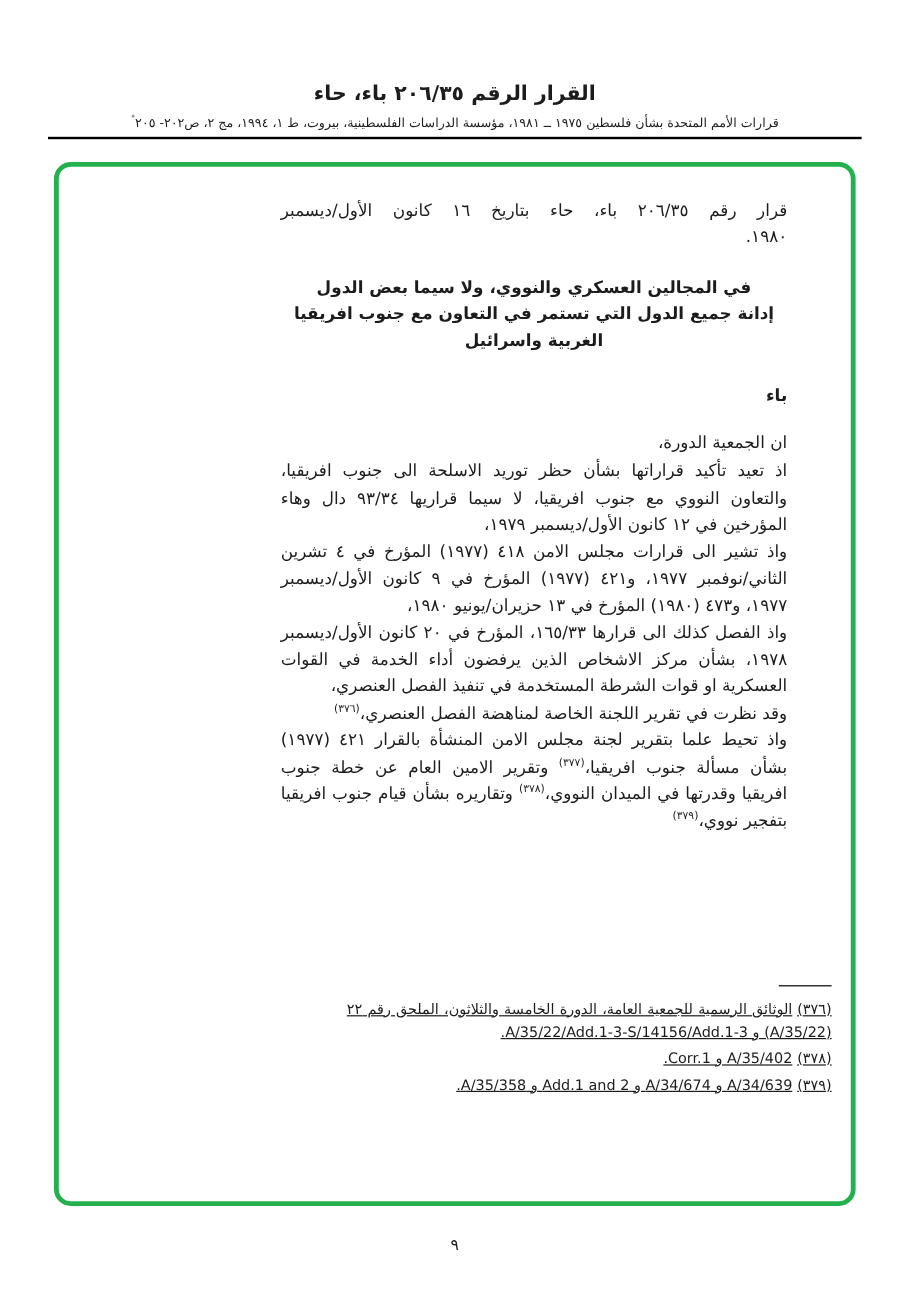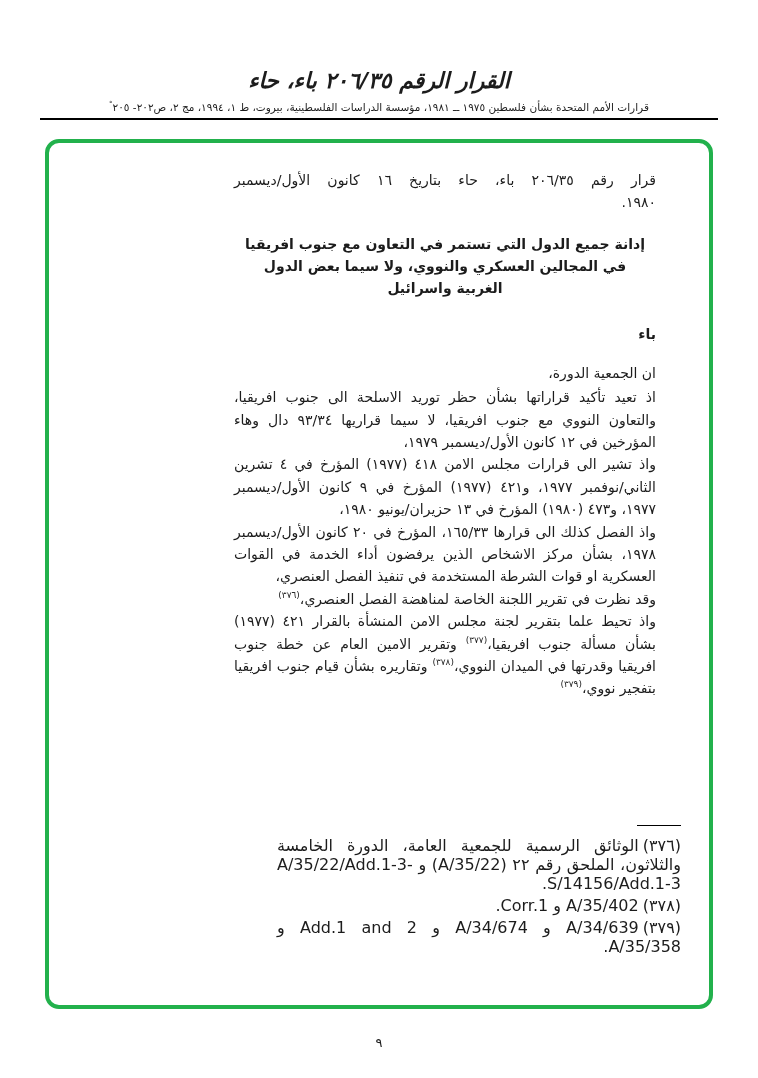--- a/index.html
+++ b/index.html
@@ -5,21 +5,21 @@
   * { margin:0; padding:0; box-sizing:border-box; }
   html, body { background:#ffffff; }
   body {
     width:758px; height:1078px; overflow:hidden;
     font-family:"DejaVu Sans", sans-serif;
     color:#1c1c1c;
   }
   .sheet { width:758px; height:1078px; direction:rtl; padding:0 40px; }
 
   .header { text-align:center; padding-top:68px; }
-  .doc-heading { font-size:22px; font-weight:700;font-style:italic; }
+  .doc-heading { font-size:17px; font-weight:700; }
   .source-line { margin-top:7px; font-size:10.5px; white-space:nowrap; direction:rtl; }
   .source-line sup { font-size:7px; }
   .top-rule { border:none; border-top:2px solid #000; margin-top:5px; }
 
   .frame {
     position:relative;
     width:668px; height:870px;
     margin:19px auto 0;
     border:4px solid #22b14c;
     border-radius:14px;
@@ -33,22 +33,22 @@
     text-align:justify;
   }
   .intro { margin-bottom:20px; word-spacing:7px; }
   .doc-title { font-weight:700; text-align:center; line-height:22px; margin-bottom:24px; }
   .section-letter { text-align:right; font-weight:700; margin-bottom:16px; }
   .opening { margin-bottom:2px; }
   .bold { font-weight:400; }
   .bodytext sup { font-size:9px; line-height:0; }
 
   .footnotes {
-    position:absolute; top:682px; right:28px; width:404px;
-    font-size:16px; direction:rtl;
+    position:absolute; top:682px; right:16px; width:404px;
+    font-size:12px; direction:rtl;text-decoration:underline;
   }
   .fn-rule { width:44px; border-top:1.5px solid #000; margin-bottom:10px; }
   .fn { line-height:19px; margin-bottom:3px; text-align:justify; }
   .fn-num { margin-left:4px; }
 
   .page-number { text-align:center; margin-top:26px; font-size:13px; }
 </style>
 </head>
 <body>
 
@@ -59,22 +59,22 @@
     <div class="source-line"><span>قرارات الأمم المتحدة بشأن فلسطين ١٩٧٥ ــ ١٩٨١، مؤسسة الدراسات الفلسطينية، بيروت، ط ١، ١٩٩٤، مج ٢، ص٢٠٢- ٢٠٥</span><sup>°</sup></div>
     <hr class="top-rule">
   </header>
 
   <section class="frame" style="border-color: rgb(34, 177, 76);">
 
     <div class="bodytext">
       <p class="intro">قرار رقم ٢٠٦/٣٥ باء، حاء بتاريخ ١٦ كانون الأول/ديسمبر ١٩٨٠.</p>
 
       <div class="doc-title">
+        <div>في المجالين العسكري والنووي، ولا سيما بعض الدول</div>
         <div>إدانة جميع الدول التي تستمر في التعاون مع جنوب افريقيا</div>
-        <div>في المجالين العسكري والنووي، ولا سيما بعض الدول</div>
         <div>الغربية واسرائيل</div>
       </div>
 
       <div class="section-letter">باء</div>
 
       <p class="opening">ان الجمعية الدورة،</p>
 
       <p class="para"><span class="bold">اذ تعيد تأكيد</span><span> قراراتها بشأن حظر توريد الاسلحة الى جنوب افريقيا، والتعاون النووي مع جنوب افريقيا، لا سيما قراريها ٩٣/٣٤ دال وهاء المؤرخين في ١٢ كانون الأول/ديسمبر ١٩٧٩،</span></p>
       <p class="para"><span class="bold">واذ تشير</span><span> الى قرارات مجلس الامن ٤١٨ (١٩٧٧) المؤرخ في ٤ تشرين الثاني/نوفمبر ١٩٧٧، و٤٢١ (١٩٧٧) المؤرخ في ٩ كانون الأول/ديسمبر ١٩٧٧، و٤٧٣ (١٩٨٠) المؤرخ في ١٣ حزيران/يونيو ١٩٨٠،</span></p>
       <p class="para"><span class="bold">واذ الفصل كذلك</span><span> الى قرارها ١٦٥/٣٣، المؤرخ في ٢٠ كانون الأول/ديسمبر ١٩٧٨، بشأن مركز الاشخاص الذين يرفضون أداء الخدمة في القوات العسكرية او قوات الشرطة المستخدمة في تنفيذ الفصل العنصري،</span></p>

